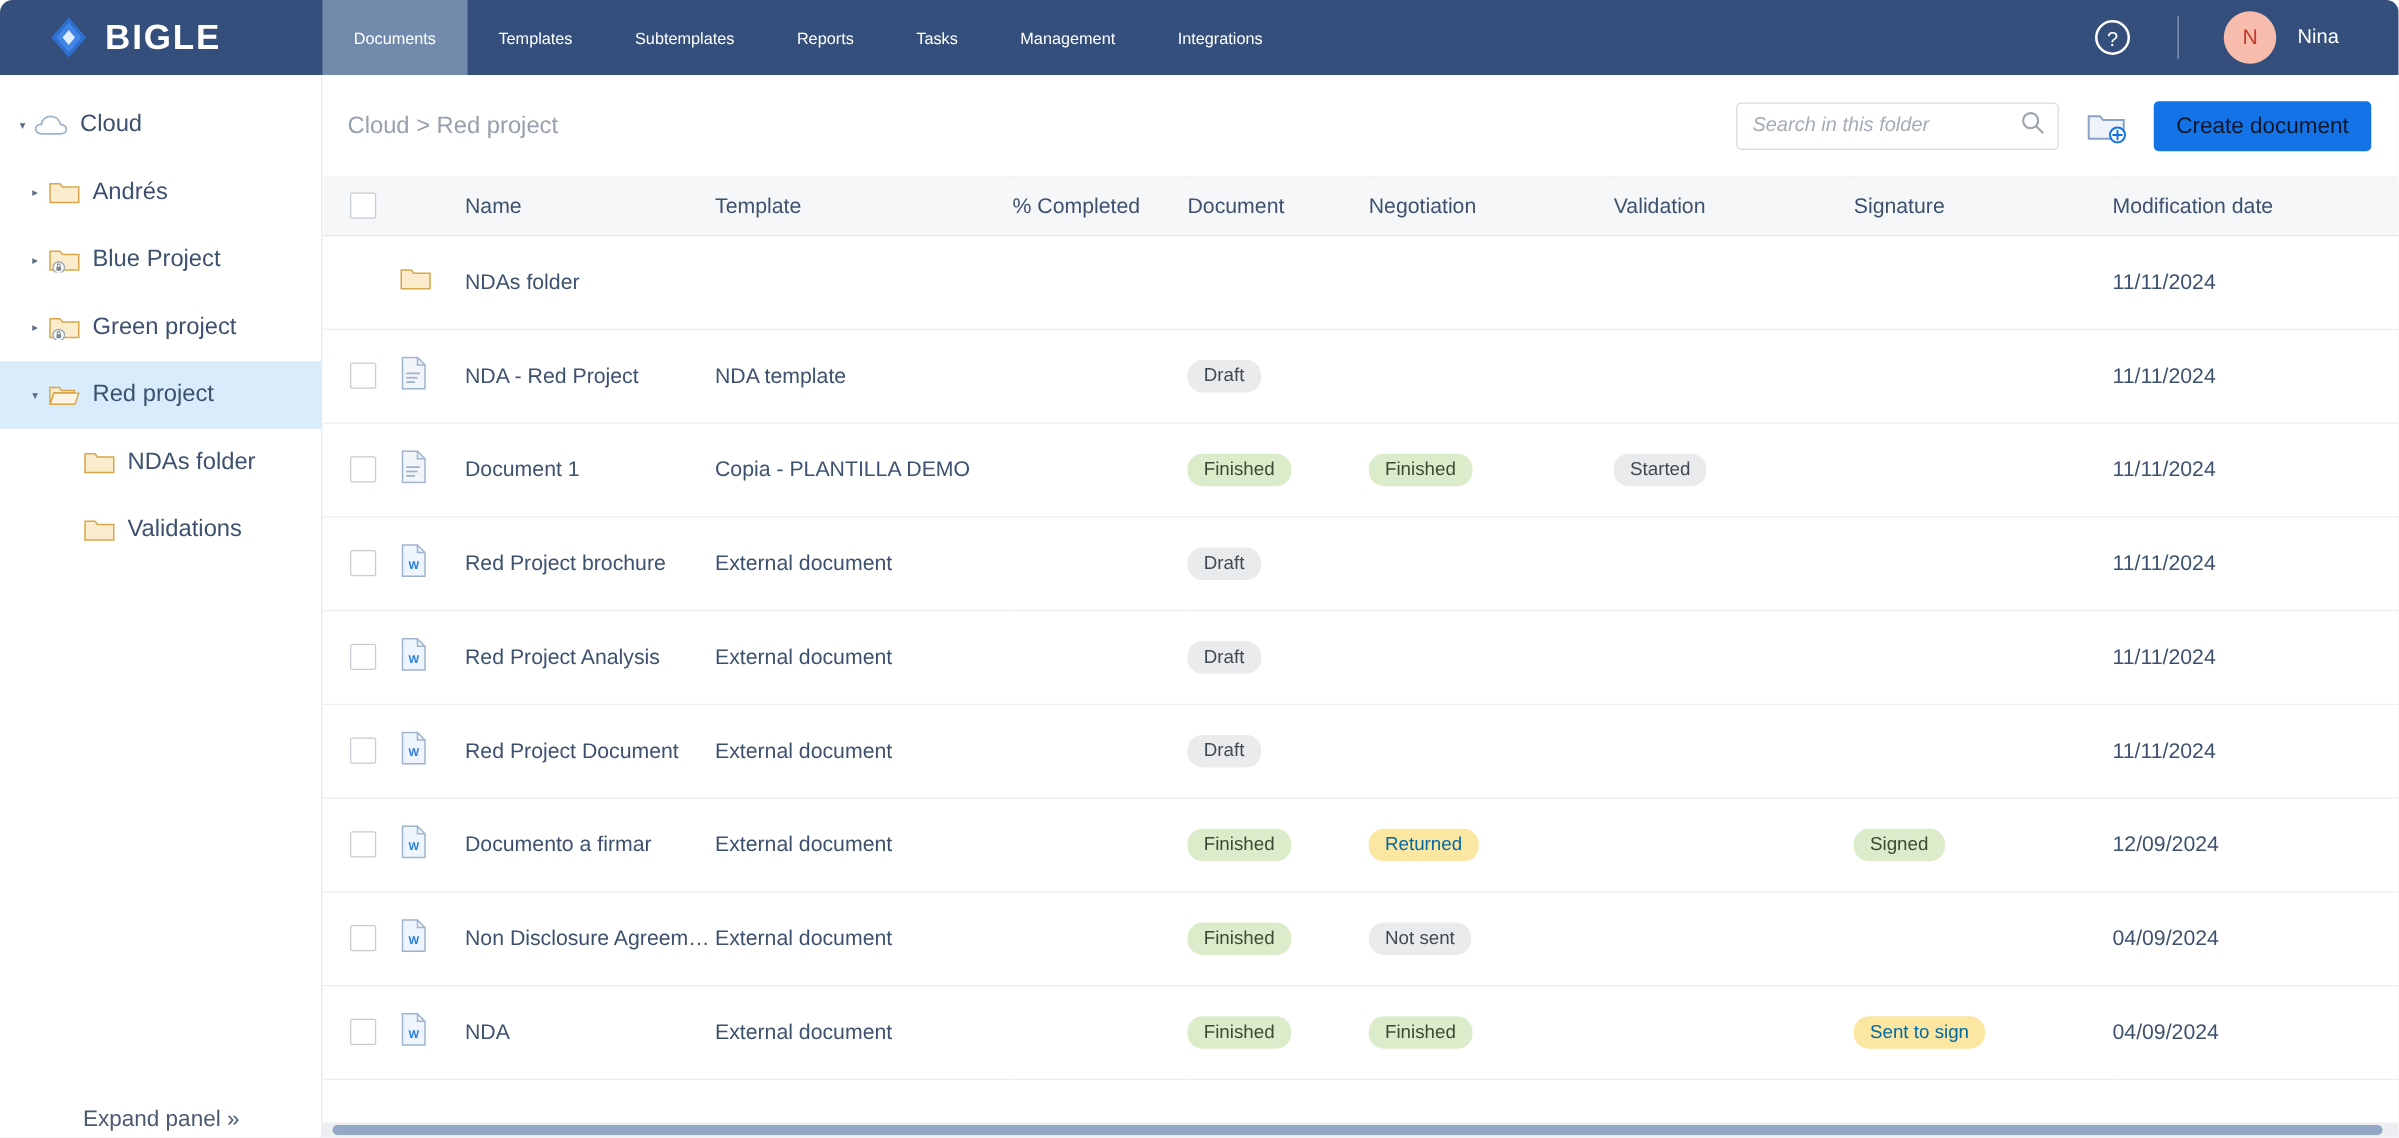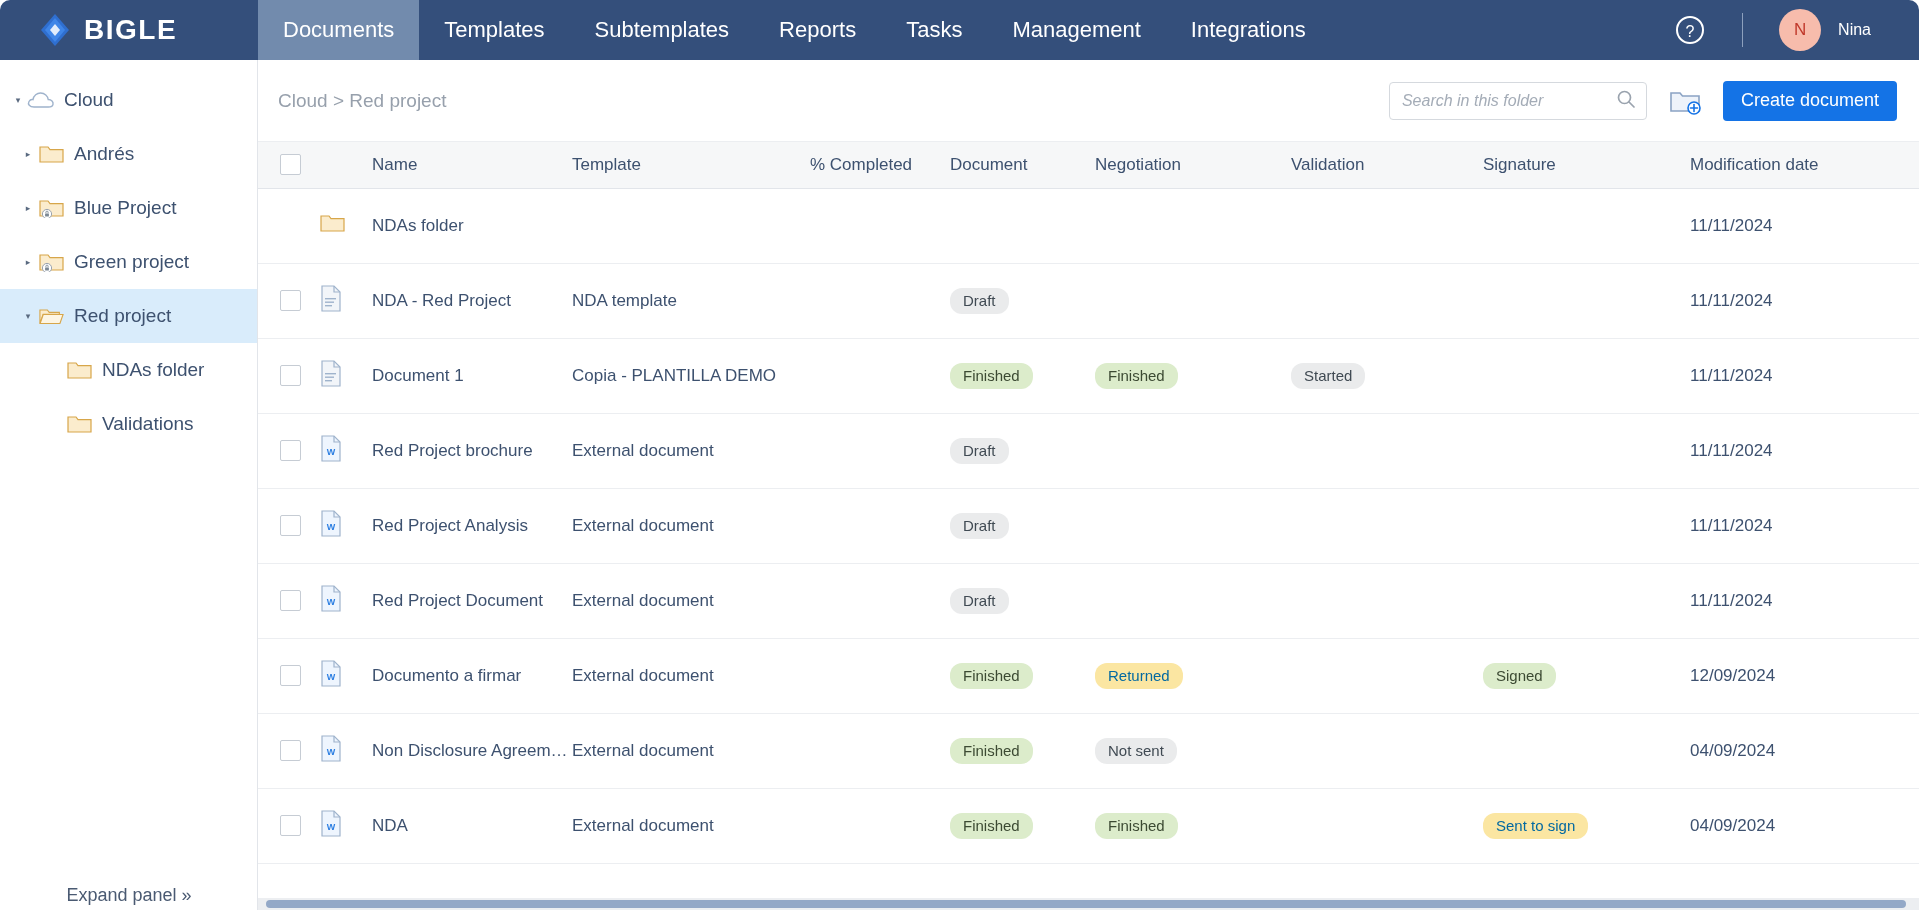--- a/index.html
+++ b/index.html
@@ -31,21 +31,21 @@
   }
   .brand-logo { width: 34px; height: 34px; position: relative; }
   .brand-name {
     color: #ffffff; font-size: 28px; letter-spacing: 1.5px;
     font-weight: 700; font-family: "Liberation Sans", sans-serif;
   }
   .nav { display: flex; align-items: stretch; }
   .nav-item {
     display: flex; align-items: center; justify-content: center;
     padding: 0 25px; height: 60px;
-    color: #ffffff; font-size: 22px; white-space: nowrap;
+    color: #ffffff; font-size: 13px; white-space: nowrap;
     cursor: pointer;
   }
   .nav-item.active { background: #728bad; }
   .top-right {
     margin-left: auto; display: flex; align-items: center;
     gap: 0px; padding-right: 48px;
   }
   .help-icon { width: 32px; height: 32px; cursor: pointer; }
   .vdiv { width: 1px; height: 34px; background: #8da0bd; margin: 0 36px 0 36px; }
   .avatar {
@@ -109,21 +109,21 @@
   }
   .search-box input {
     flex: 1; border: 0; outline: 0; font-size: 16px;
     font-style: italic; color: #3d516f;
     font-family: "Liberation Sans", sans-serif;
     background: transparent;
   }
   .search-box input::placeholder { color: #a4acb7; font-style: italic; }
   .new-folder-icon { width: 32px; height: 28px; cursor: pointer; }
   .create-btn {
-    background: #1473e6; color: #ffffff;
+    background: #1473e6; color: #0f172a;
     font-size: 18px; border: 0; border-radius: 4px;
     height: 40px; padding: 0 18px; cursor: pointer;
     font-family: "Liberation Sans", sans-serif;
     white-space: nowrap;
   }
 
   
   .table-wrap { position: relative; width: 1661px; }
   table.docs { border-collapse: collapse; width: 1661px; table-layout: fixed; }
   table.docs thead th {

